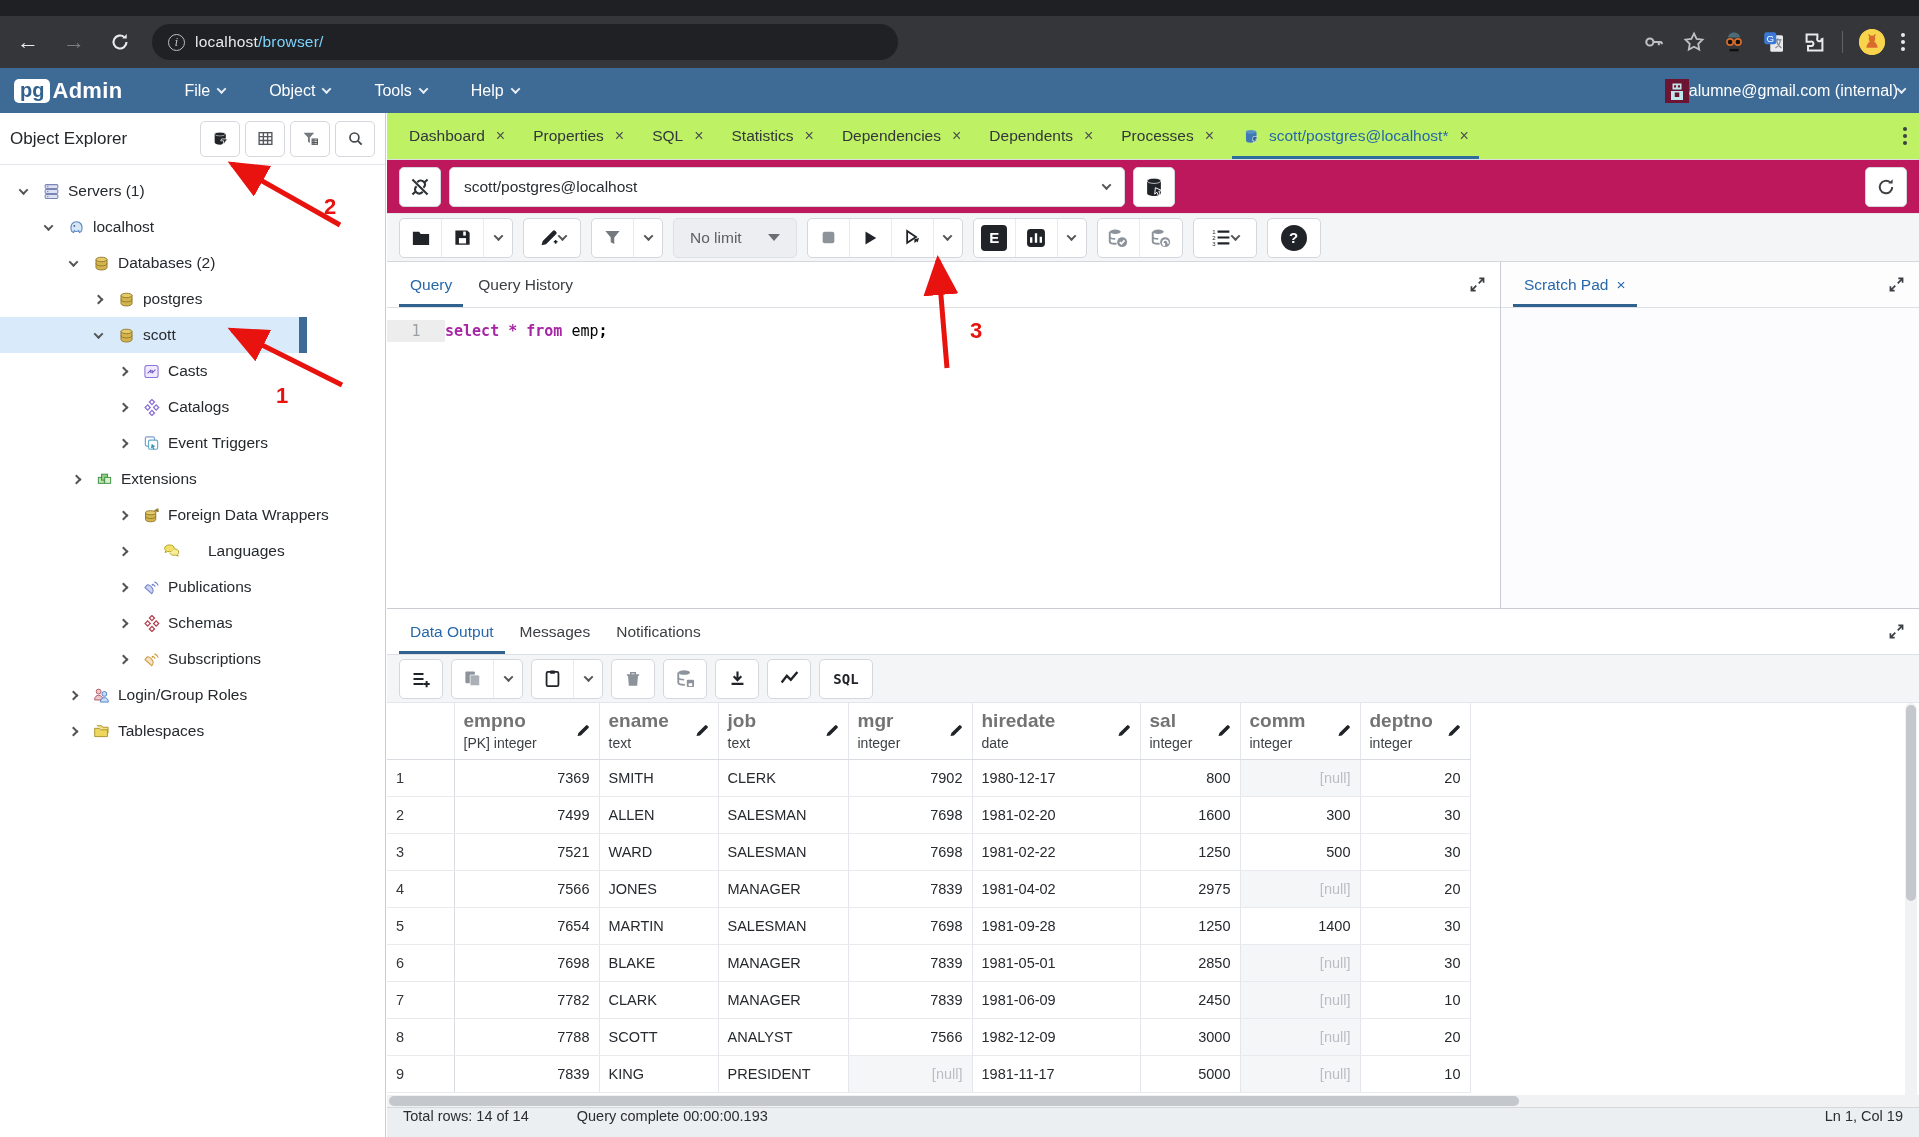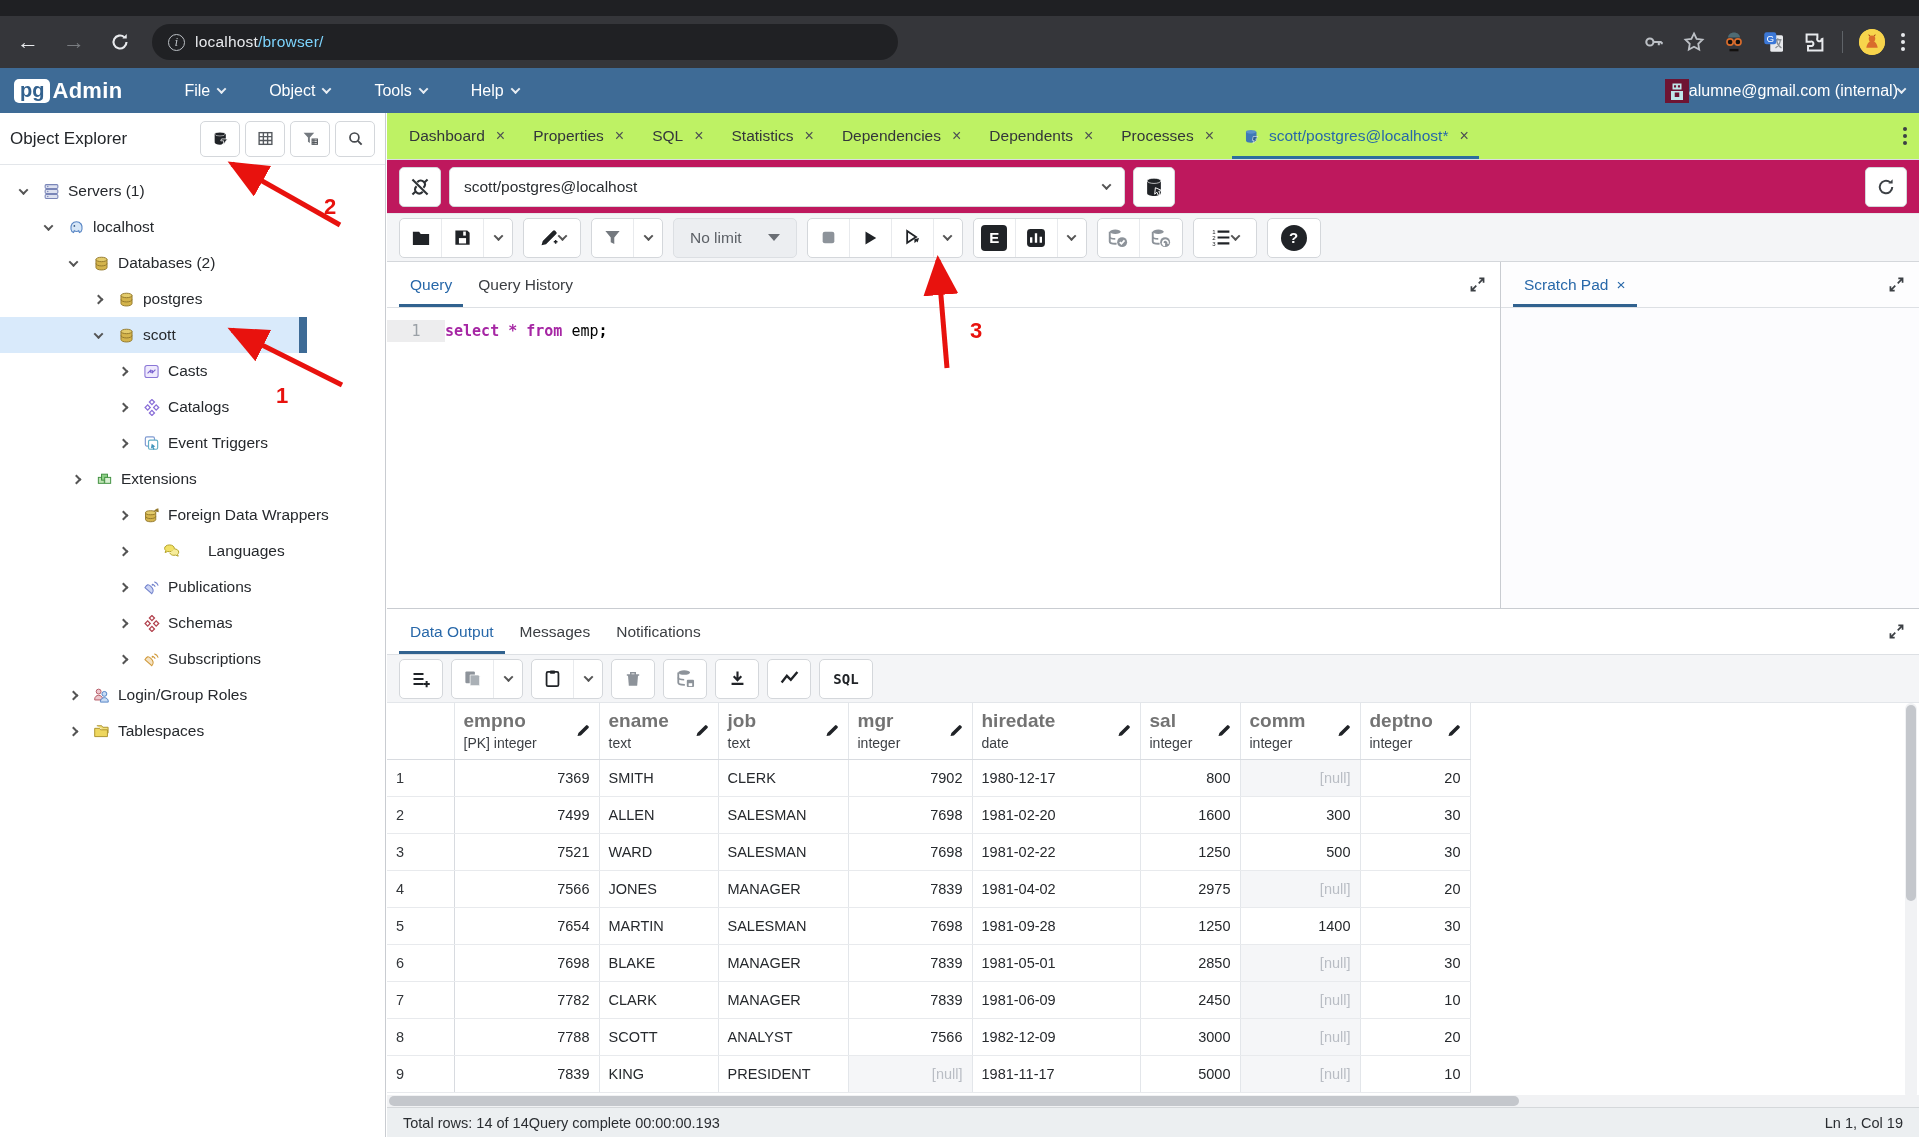--- a/index.html
+++ b/index.html
@@ -109,21 +109,21 @@
   thead th .ctype{font-size:14px;color:#3c3f44;display:block;line-height:1.35}
   thead th .pencil{position:absolute;right:8px;top:50%;transform:translateY(-50%)}
   td.num{text-align:right}
   td.rowno{color:#33363a;border-right:1px solid #d8dbe0;background:#fff}
   td.isnull{color:#b9bdc4;background:#f5f6f8;text-align:right}
   #vscroll{position:absolute;right:2px;top:0;width:12px;height:396px;background:#f1f2f4;border-radius:6px}
   #vscroll .thumb{position:absolute;left:1px;right:1px;top:2px;height:196px;background:#c4c7cc;border-radius:6px}
   #hscroll{height:12px;background:#f1f2f4;position:relative}
   #hscroll .thumb{position:absolute;left:2px;top:1px;height:10px;width:1130px;background:#c4c7cc;border-radius:6px}
 
-  #statusbar{height:30px;background:#eceff1;border-top:1px solid #d5d8db;display:flex;align-items:center;padding:0 16px;font-size:14.5px;color:#2a2d31;}
+  #statusbar{height:30px;background:#eceff1;border-top:1px solid #d5d8db;display:flex;align-items:flex-start;padding:0 16px;font-size:14.5px;color:#2a2d31;gap:48px}
   #statusbar .right{margin-left:auto}
 
   
   #overlay{left:0;top:0;width:1919px;height:1137px;pointer-events:none;z-index:50}
   .annlabel{position:absolute;color:var(--red);font-size:22px;font-weight:bold;z-index:51;pointer-events:none}
   svg.icon{display:block}
 </style>
 </head>
 <body>
 

